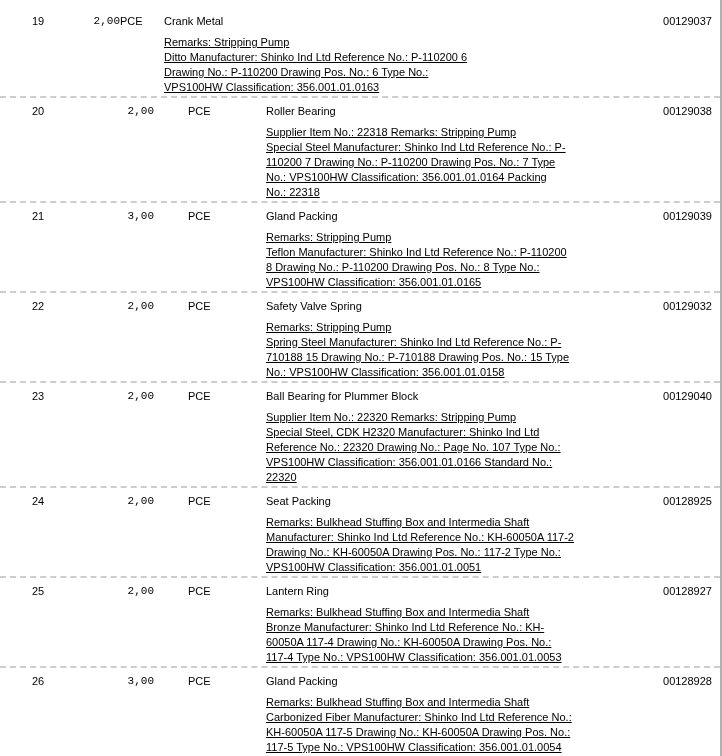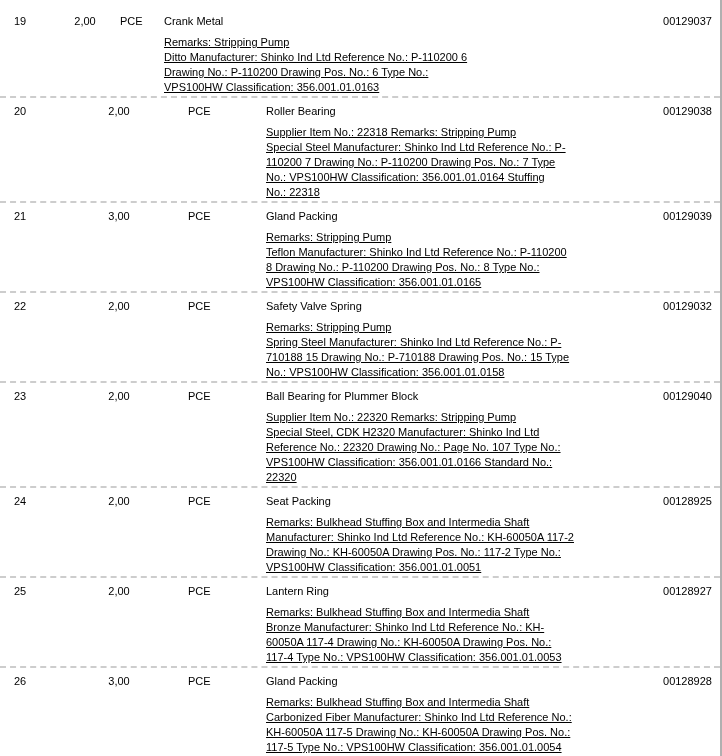--- a/index.html
+++ b/index.html
@@ -26,27 +26,28 @@
     align-items: flex-start;
     padding: 6px 0 1px 0;
   }
   .row + .row {
     border-top: 2px dashed #cdcdcd;
     gap: 34px;
   }
   .col-no {
     width: 50px;
     box-sizing: border-box;
-    padding-left: 14px;
+    padding-left: 32px;
     flex: 0 0 auto;
   }
   .col-qty {
     width: 70px;
     flex: 0 0 auto;
-    text-align: center;
+    text-align: right;
+    font-family: Liberation Mono, monospace;
   }
   .col-unit {
     width: 26px;
     flex: 0 0 auto;
   }
   .col-desc {
     flex: 1 1 auto;
     box-sizing: border-box;
     padding-left: 18px;
     padding-right: 8px;
@@ -91,21 +92,21 @@
   <div class="row">
     <div class="col-no">20</div>
     <div class="col-qty">2,00</div>
     <div class="col-unit">PCE</div>
     <div class="col-desc">
       <div class="desc-name">Roller Bearing</div>
       <div class="desc-details">
             <div class="detail-line">Supplier Item No.: 22318 Remarks: Stripping Pump</div>
             <div class="detail-line">Special Steel Manufacturer: Shinko Ind Ltd Reference No.: P-</div>
             <div class="detail-line">110200 7 Drawing No.: P-110200 Drawing Pos. No.: 7 Type</div>
-            <div class="detail-line">No.: VPS100HW Classification: 356.001.01.0164 Stuffing</div>
+            <div class="detail-line">No.: VPS100HW Classification: 356.001.01.0164 Packing</div>
             <div class="detail-line">No.: 22318</div>
           </div>
     </div>
     <div class="col-part">00129038</div>
   </div>
 
   <div class="row">
     <div class="col-no">21</div>
     <div class="col-qty">3,00</div>
     <div class="col-unit">PCE</div>

